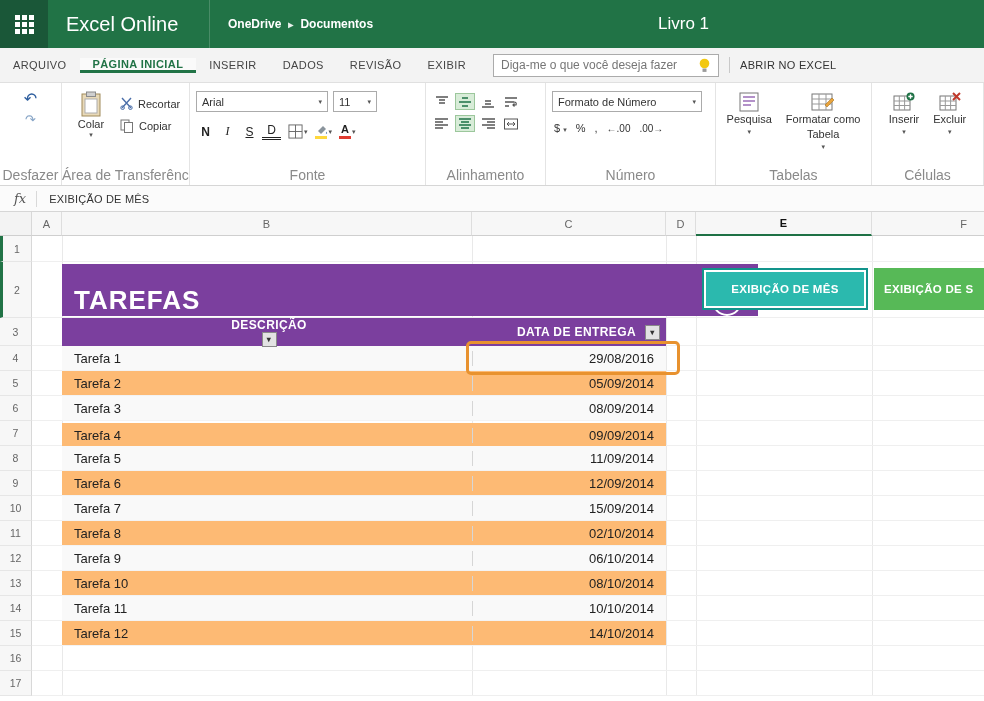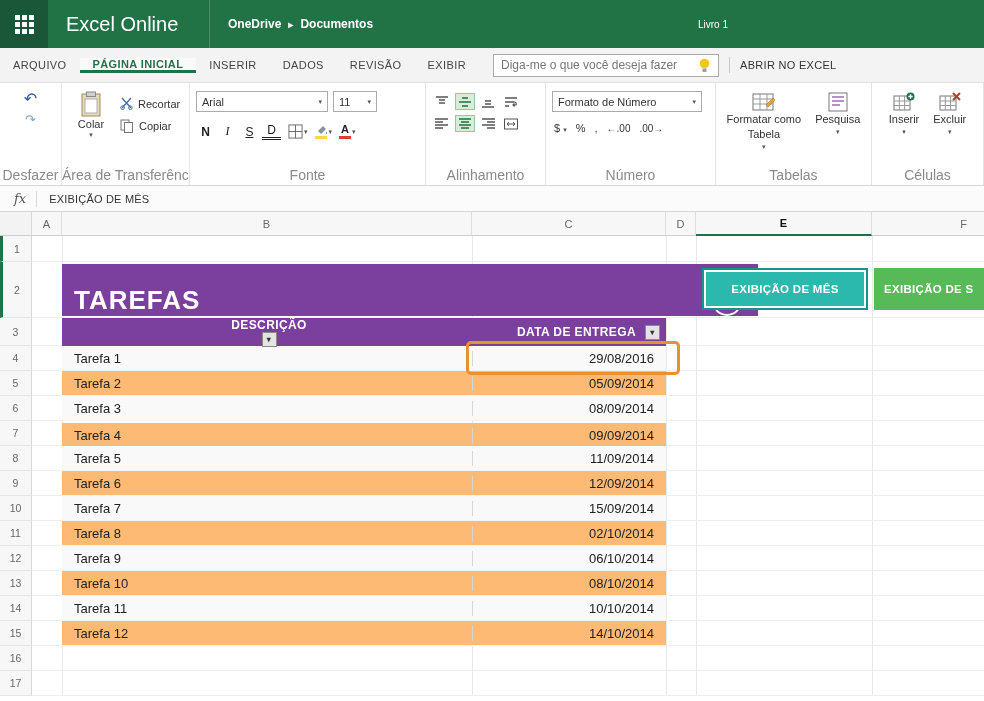--- a/index.html
+++ b/index.html
@@ -6,21 +6,21 @@
   .app{position:relative;width:984px;height:701px;overflow:hidden;font-family:"Liberation Sans",sans-serif;background:#fff;}
 
   
   .topbar{height:48px;background:#217346;display:flex;align-items:center;position:relative;color:#fff;}
   .waffle{width:48px;height:48px;background:#1a5738;display:flex;align-items:center;justify-content:center;flex:none;}
   .wgrid{display:grid;grid-template-columns:repeat(3,5px);grid-auto-rows:5px;gap:2px;}
   .wgrid i{background:#fff;display:block;}
   .brand{width:162px;box-sizing:border-box;font-size:20px;padding:0 18px;height:48px;display:flex;align-items:center;border-right:1px solid rgba(255,255,255,.18);}
   .crumbs{margin-left:18px;font-size:12px;font-weight:bold;display:flex;gap:7px;align-items:center;}
   .crumb-sep{font-size:10px;opacity:.9;}
-  .doc{position:absolute;left:658px;top:0;height:48px;display:flex;align-items:center;font-size:10px;margin-left:40px;}
+  .doc{position:absolute;left:658px;top:0;height:48px;display:flex;align-items:center;font-size:17px;}
 
   
   .tabrow{height:34px;background:#f3f3f3;display:flex;align-items:center;border-bottom:1px solid #e0e0e0;}
   .tab{padding:0 13px;font-size:11px;color:#444;display:flex;align-items:center;letter-spacing:.4px;box-sizing:border-box;}
   .tab.active{color:#217346;font-weight:bold;border-bottom:3px solid #217346;background:#fafafa;}
   .tellme{align-self:center;margin-left:14px;width:226px;height:23px;border:1px solid #ababab;background:#fff;display:flex;align-items:center;padding:0 7px;font-size:12px;color:#767676;box-sizing:border-box;gap:6px;}
   .tellme .tmtext{flex:1;white-space:nowrap;overflow:hidden;}
   .vsep{width:1px;height:16px;background:#c9c9c9;margin:0 10px;align-self:center;}
   .openx{font-size:11px;color:#333;display:flex;align-items:center;letter-spacing:.3px;}
 
@@ -286,35 +286,35 @@
         <span>%</span>
         <span>,</span>
         <span class="nsm">←.00</span>
         <span class="nsm">.00→</span>
       </div>
       <div class="glabel">Número</div>
     </div>
 
     <div class="rgroup g-tab">
       <div class="bigbtn">
+        <svg width="22" height="20" viewBox="0 0 22 20">
+            <rect x="2" y="1" width="18" height="18" fill="#fff" stroke="#777"></rect>
+            <path d="M5 5 H17 M5 9 H17 M5 13 H13" stroke="#9a6db8" stroke-width="1.6" fill="none"></path>
+          </svg>
+        <span>Pesquisa</span>
+        <span class="mini-dd">▾</span>
+      </div>
+      <div class="bigbtn">
         <svg width="24" height="20" viewBox="0 0 24 20">
             <rect x="1" y="2" width="20" height="16" fill="#fff" stroke="#777"></rect>
             <path d="M1 7 H21 M1 12 H21 M8 2 V18 M15 2 V18" stroke="#999" fill="none"></path>
             <path d="M14 13 L21 6 L23 8 L16 15 Z" fill="#e8a33d" stroke="#a97420" stroke-width=".6"></path>
           </svg>
         <span>Formatar como</span>
         <span>Tabela</span>
-        <span class="mini-dd">▾</span>
-      </div>
-      <div class="bigbtn">
-        <svg width="22" height="20" viewBox="0 0 22 20">
-            <rect x="2" y="1" width="18" height="18" fill="#fff" stroke="#777"></rect>
-            <path d="M5 5 H17 M5 9 H17 M5 13 H13" stroke="#9a6db8" stroke-width="1.6" fill="none"></path>
-          </svg>
-        <span>Pesquisa</span>
         <span class="mini-dd">▾</span>
       </div>
       <div class="glabel">Tabelas</div>
     </div>
 
     <div class="rgroup g-cells">
       <div class="bigbtn">
         <svg width="22" height="20" viewBox="0 0 22 20">
             <rect x="1" y="4" width="16" height="14" fill="#fff" stroke="#777"></rect>
             <path d="M1 9 H17 M1 13.5 H17 M6.3 4 V18 M11.6 4 V18" stroke="#999" fill="none"></path>

